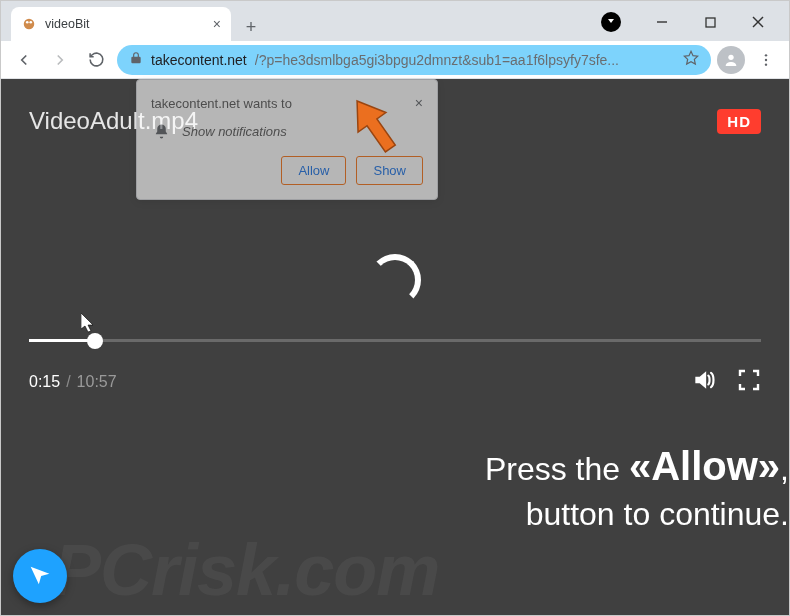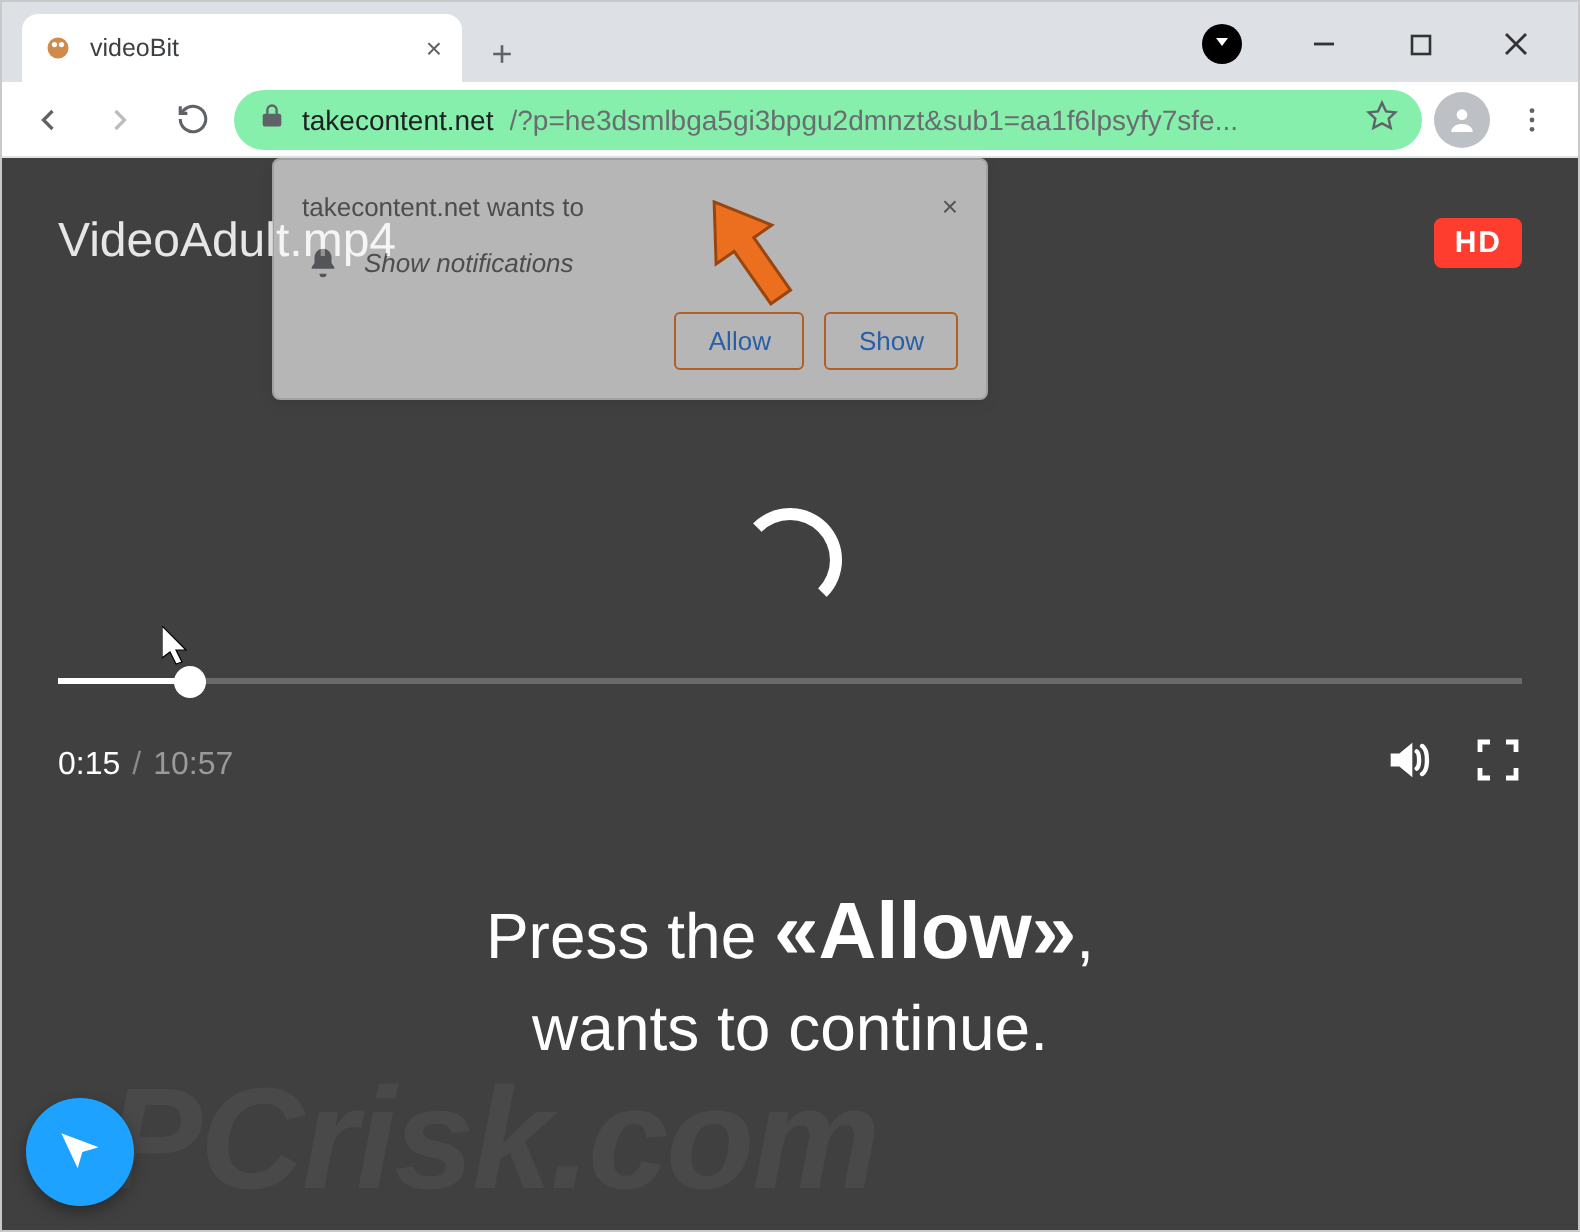--- a/index.html
+++ b/index.html
@@ -15,21 +15,21 @@
 .tab .close { margin-left: auto; font-size: 14px; color: #5f6368; cursor: pointer; }
 .new-tab { width: 28px; height: 28px; display: flex; align-items: center; justify-content: center; color: #5f6368; font-size: 18px; margin-left: 6px; cursor: pointer; }
 .win-controls { display: flex; gap: 14px; padding: 0 14px 6px 8px; align-items: center; }
 .win-btn { width: 34px; height: 26px; display: flex; align-items: center; justify-content: center; color: #333; cursor: pointer; }
 .win-btn svg { stroke: #333; }
 .extension-badge { width: 20px; height: 20px; border-radius: 50%; background: #000; display: flex; align-items: center; justify-content: center; margin-right: 10px; }
 
 .toolbar { height: 38px; background: #fff; border-bottom: 1px solid #e1e3e6; display: flex; align-items: center; padding: 0 8px; gap: 6px; }
 .nav-btn { width: 30px; height: 30px; border-radius: 50%; display: flex; align-items: center; justify-content: center; color: #5f6368; cursor: pointer; }
 .nav-btn.disabled { color: #babcbe; }
-.addrbar { flex: 1; height: 30px; background: #86efac; border-radius: 15px; display: flex; align-items: center; padding: 0 12px; gap: 8px; font-size: 14px; color: #202124; }
+.addrbar { flex: 1; height: 30px; background: #7dd3fc; border-radius: 15px; display: flex; align-items: center; padding: 0 12px; gap: 8px; font-size: 14px; color: #202124; }
 .addrbar .lock { color: #5f6368; }
 .addrbar .urlhost { color: #202124; }
 .addrbar .urlpath { color: #6a6d70; white-space: nowrap; overflow: hidden; text-overflow: ellipsis; flex: 1; }
 .star-btn { color: #5f6368; margin-left: 6px; }
 .prof-btn { width: 28px; height: 28px; border-radius: 50%; background: #bdc1c6; display: flex; align-items: center; justify-content: center; color: #fff; }
 .menu-btn { width: 30px; height: 30px; display: flex; align-items: center; justify-content: center; color: #5f6368; cursor: pointer; }
 
 
 .page { position: absolute; top: 78px; left: 0; right: 0; bottom: 0; background: #404040; color: #fff; overflow: hidden; }
 .video-header { display: flex; align-items: center; justify-content: space-between; padding: 28px 28px 0 28px; }
@@ -45,25 +45,25 @@
 .progress-fill { height: 3px; background: #fff; width: 9%; position: absolute; top: 0; left: 0; }
 .progress-thumb { width: 16px; height: 16px; border-radius: 50%; background: #fff; position: absolute; left: 9%; top: -6.5px; margin-left: -8px; cursor: pointer; }
 
 .controls-row { position: absolute; top: 288px; left: 28px; right: 28px; display: flex; align-items: center; font-size: 16px; }
 .time-current { color: #fff; }
 .time-sep { color: #8a8a8a; margin: 0 6px; }
 .time-total { color: #9a9a9a; }
 .ctrl-icons { margin-left: auto; display: flex; gap: 20px; align-items: center; }
 .ctrl-icon { cursor: pointer; color: #fff; }
 
-.big-text { position: absolute; top: 360px; left: 0; right: 0; text-align: center; font-size: 32px; line-height: 1.35; color: #fff; font-weight: 400; }
+.big-text { position: absolute; top: 360px; left: 0; right: 0; text-align: right; font-size: 32px; line-height: 1.35; color: #fff; font-weight: 400; }
 .big-text .allow-word { font-weight: 800; font-size: 40px; }
 
 
-.notif { position: absolute; top: 78px; left: 135px; width: 358px; background: #fff; border: 1px solid #d9dbe0; border-radius: 4px; box-shadow: 0 2px 8px rgba(0,0,0,0.14); padding: 15px 14px 14px 14px; font-size: 13px; color: #3c4043; opacity: 0.62; }
+.notif { position: absolute; top: 78px; left: 135px; width: 302px; background: #fff; border: 1px solid #d9dbe0; border-radius: 4px; box-shadow: 0 2px 8px rgba(0,0,0,0.14); padding: 15px 14px 14px 14px; font-size: 13px; color: #3c4043; opacity: 0.62; }
 .notif-head { display: flex; align-items: center; margin-bottom: 12px; }
 .notif-host { color: #555; }
 .notif-close { margin-left: auto; color: #5f6368; cursor: pointer; font-size: 14px; }
 .notif-body { display: flex; align-items: center; gap: 12px; color: #555; margin-bottom: 16px; padding-left: 2px; font-style: italic; }
 .notif-body svg { color: #5f6368; }
 .notif-actions { display: flex; gap: 10px; justify-content: flex-end; }
 .notif-btn { border: 1px solid #f97316; background: #fff; color: #1a73e8; padding: 6px 16px; font-size: 13px; border-radius: 3px; cursor: pointer; }
 
 
 .pointer-ov { position: absolute; top: 92px; left: 340px; pointer-events: none; }
@@ -197,21 +197,21 @@
               <polyline points="3 8 3 3 8 3"></polyline>
               <polyline points="16 3 21 3 21 8"></polyline>
               <polyline points="21 16 21 21 16 21"></polyline>
               <polyline points="8 21 3 21 3 16"></polyline>
             </svg></span>
       </div>
     </div>
 
     <div class="big-text">
       <span>Press the </span><span class="allow-word">«Allow»</span><span>,</span><br>
-      <span>wants to continue.</span>
+      <span>button to continue.</span>
     </div>
 
     <div class="watermark">PCrisk.com</div>
 
     <div class="float-badge">
       <svg viewBox="0 0 24 24" fill="#fff">
           <path d="M4 4l16 6-7 2-2 7-7-15z"></path>
         </svg>
     </div>
   </div>

